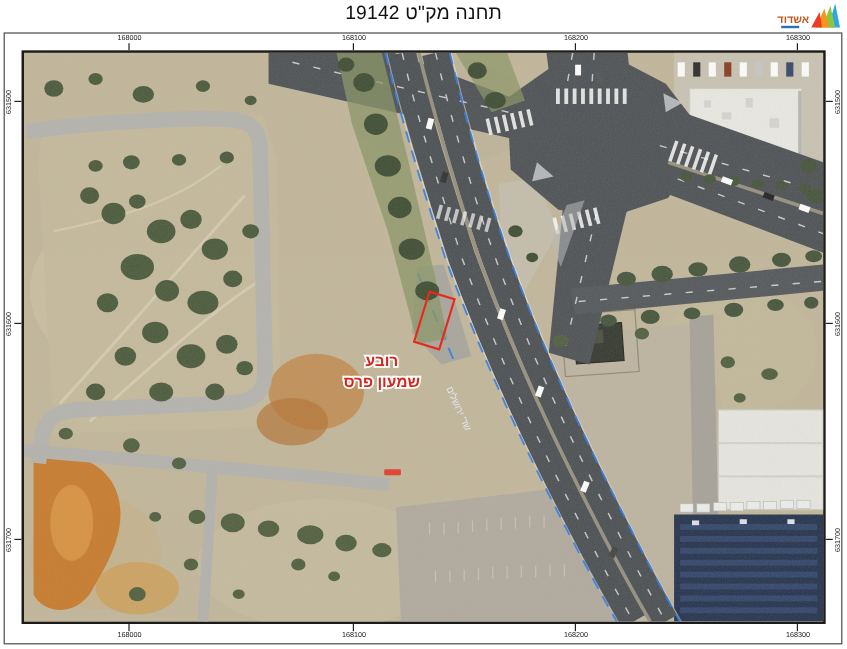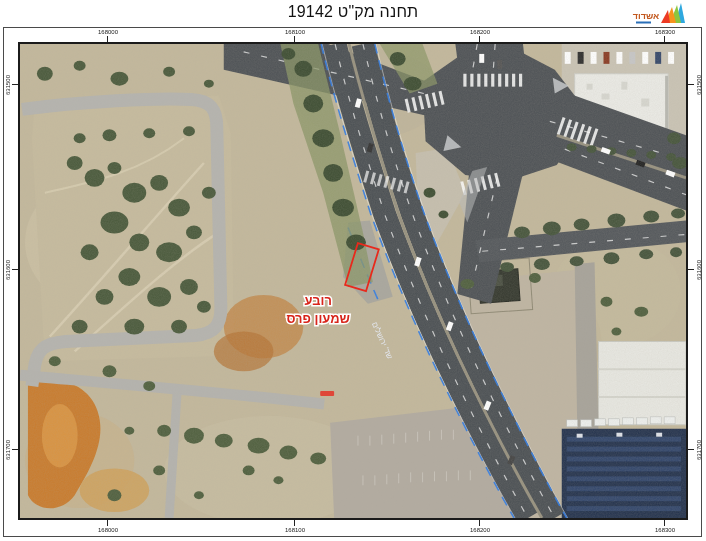--- a/index.html
+++ b/index.html
@@ -1,20 +1,20 @@
 <!DOCTYPE html>
 <html><head>
 <meta charset="utf-8">
 <style>
   html,body{margin:0;padding:0;background:#ffffff;}
   body{width:706px;height:541px;position:relative;overflow:hidden;
        font-family:"Liberation Sans",sans-serif;color:#111;}
   .page-title{position:absolute;top:3px;left:0;width:706px;text-align:center;
        font-size:16px;font-weight:500;letter-spacing:.2px;direction:rtl;}
-  .logo{position:absolute;top:2px;right:20px;width:56px;height:26px;}
+  .logo{position:absolute;top:2px;right:5px;width:56px;height:26px;}
   .outer-frame{position:absolute;left:3px;top:27px;width:699px;height:510px;
        border:1px solid #4a4a4a;box-sizing:border-box;}
   .map-frame{position:absolute;left:18px;top:42px;width:670px;height:478px;
        border:2px solid #1b1b1b;box-sizing:border-box;background:#c3b89c;}
   .map-frame svg{display:block;width:100%;height:100%;}
   .xtick{position:absolute;width:1px;height:6px;background:#222;}
   .ytick{position:absolute;width:6px;height:1px;background:#222;}
   .xlab{position:absolute;width:36px;text-align:center;font-size:6px;color:#222;line-height:7px;}
   .ylab{position:absolute;width:36px;height:8px;text-align:center;font-size:6px;color:#222;
         line-height:8px;transform:rotate(-90deg);}

